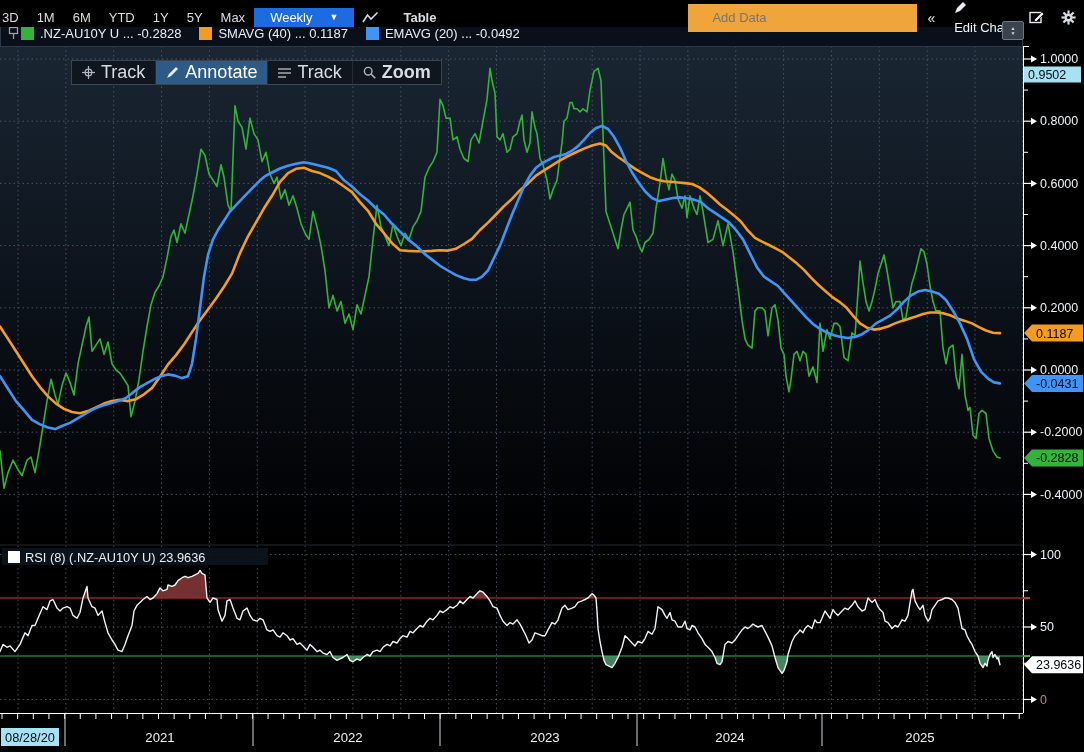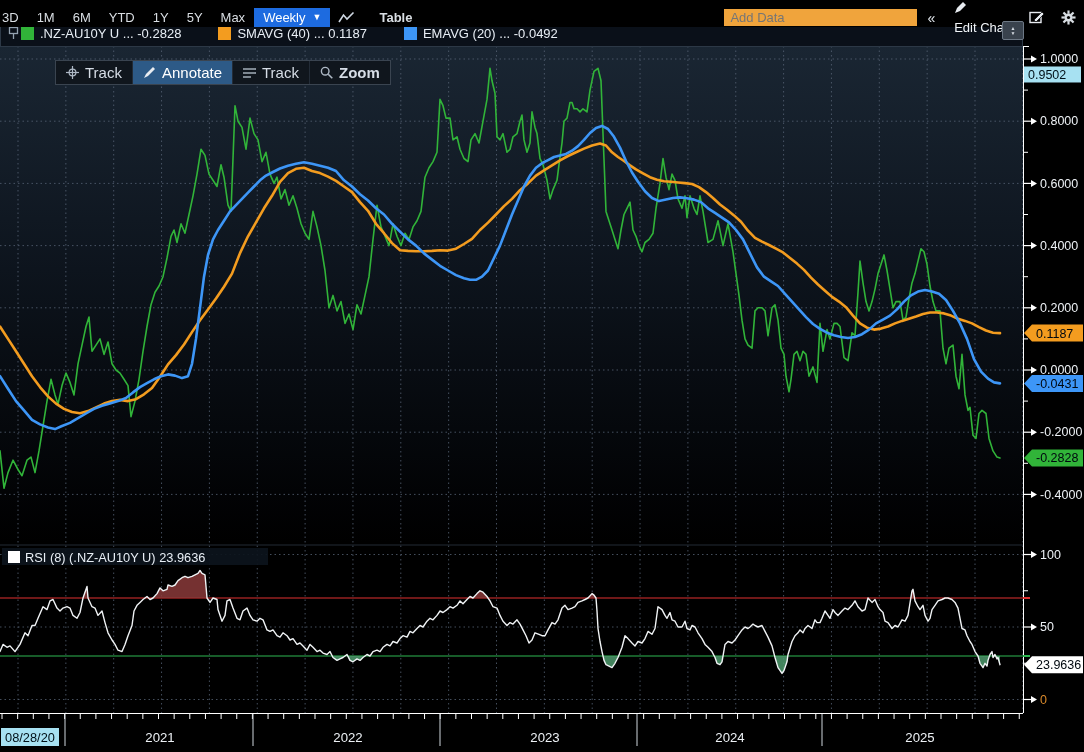--- a/index.html
+++ b/index.html
@@ -4,42 +4,42 @@
 <style>
   html,body{margin:0;padding:0;background:#000;}
   .stage{position:relative;width:1084px;height:752px;background:#000;overflow:hidden;
          font-family:"Liberation Sans",sans-serif;-webkit-font-smoothing:antialiased;}
   svg text{font-family:"Liberation Sans",sans-serif;}
   
   .topbar{position:absolute;top:8px;left:0;width:1084px;height:19px;background:#000;
           display:flex;align-items:center;color:#d9dee3;font-size:13px;z-index:5;}
   .pbtn{height:19px;line-height:19px;padding:0 9px;cursor:default;white-space:nowrap;}
   .pbtn:first-child{padding-left:2px;}
-  .weekly{height:19px;line-height:19px;background:#1d6be0;color:#fff;padding:0 9px;
-          display:flex;align-items:center;gap:7px;}
+  .weekly{height:19px;line-height:19px;background:#1d6be0;color:#fff;padding:0 16px;
+          display:flex;align-items:center;gap:17px;}
   .dd{font-size:9px;}
   .icbtn{height:19px;display:flex;align-items:center;justify-content:center;padding:0 8px;}
   .tablebtn{padding:0 16px;font-weight:bold;}
   .tb-right{margin-left:auto;display:flex;align-items:center;height:19px;}
-  .adddata{width:181px;height:17px;background:#f0a43c;border:0;outline:0;color:#0c4a6e;
-           font-size:13px;padding:0 6px;font-family:"Liberation Sans",sans-serif;}
+  .adddata{width:181px;height:28px;background:#f0a43c;border:0;outline:0;color:#0c4a6e;
+           font-size:13px;padding:0 24px;font-family:"Liberation Sans",sans-serif;}
   .chev{padding:0 10px;font-size:14px;color:#e3e8ee;}
   .editchart{display:flex;gap:6px;padding:0 9px;color:#f2f5f8;flex-direction:column;}
   
   .legendbar{position:absolute;top:19px;left:0;width:1023px;height:28px;box-sizing:border-box;
              background:#0a1019;border:1px solid #2c3846;display:flex;align-items:center;
              font-size:13px;color:#e8eef5;padding:0 7px;z-index:4;}
   .leg-item{display:flex;align-items:center;gap:6px;margin-right:18px;white-space:nowrap;}
   .sw{width:13px;height:13px;display:inline-block;}
   .stepper{position:absolute;top:21px;left:1002px;width:20px;height:17px;background:#39424d;
            border:1px solid #6d7885;border-radius:2px;display:flex;flex-direction:column;
            align-items:center;justify-content:center;color:#d7dde4;font-size:5px;line-height:5px;z-index:6;}
   
-  .anbar{position:absolute;top:60px;left:55px;display:flex;background:#10161d;
-         border:1px solid #3a4450;height:23px;font-size:15px;color:#d6dde6;z-index:4;}
+  .anbar{position:absolute;top:60px;left:71px;display:flex;background:#10161d;
+         border:1px solid #3a4450;height:23px;font-size:18px;color:#d6dde6;z-index:4;}
   .anbtn{display:flex;align-items:center;gap:6px;padding:0 10px;border-right:1px solid #232c37;}
   .anbtn:last-child{border-right:0;font-weight:bold;}
   .anbtn.active{background:#2d5a87;color:#ffffff;}
   #chart{position:absolute;left:0;top:0;z-index:1;}
 </style>
 </head>
 <body>
 
 <div class="stage">
 
@@ -97,21 +97,21 @@
         </svg>
       </div>
     </div>
   </div>
 
   <div class="legendbar">
     <svg width="11" height="14" viewBox="0 0 11 14" style="margin-right:2px;">
       <rect x="1.5" y="1.5" width="8" height="6" fill="none" stroke="#93a1b0" stroke-width="1.3"></rect>
       <line x1="5.5" y1="7.5" x2="5.5" y2="13" stroke="#93a1b0" stroke-width="1.3"></line>
     </svg>
-    <div id="legend-items" style="display:flex;align-items:flex-start;gap:19px;">
+    <div id="legend-items" style="display:flex;align-items:flex-start;">
         <div class="leg-item">
           <span class="sw" style="background: rgb(49, 180, 57);"></span>
           <span>.NZ-AU10Y U ... -0.2828</span>
         </div>
         <div class="leg-item">
           <span class="sw" style="background: rgb(243, 156, 31);"></span>
           <span>SMAVG (40) ... 0.1187</span>
         </div>
         <div class="leg-item">
           <span class="sw" style="background: rgb(61, 150, 247);"></span>

